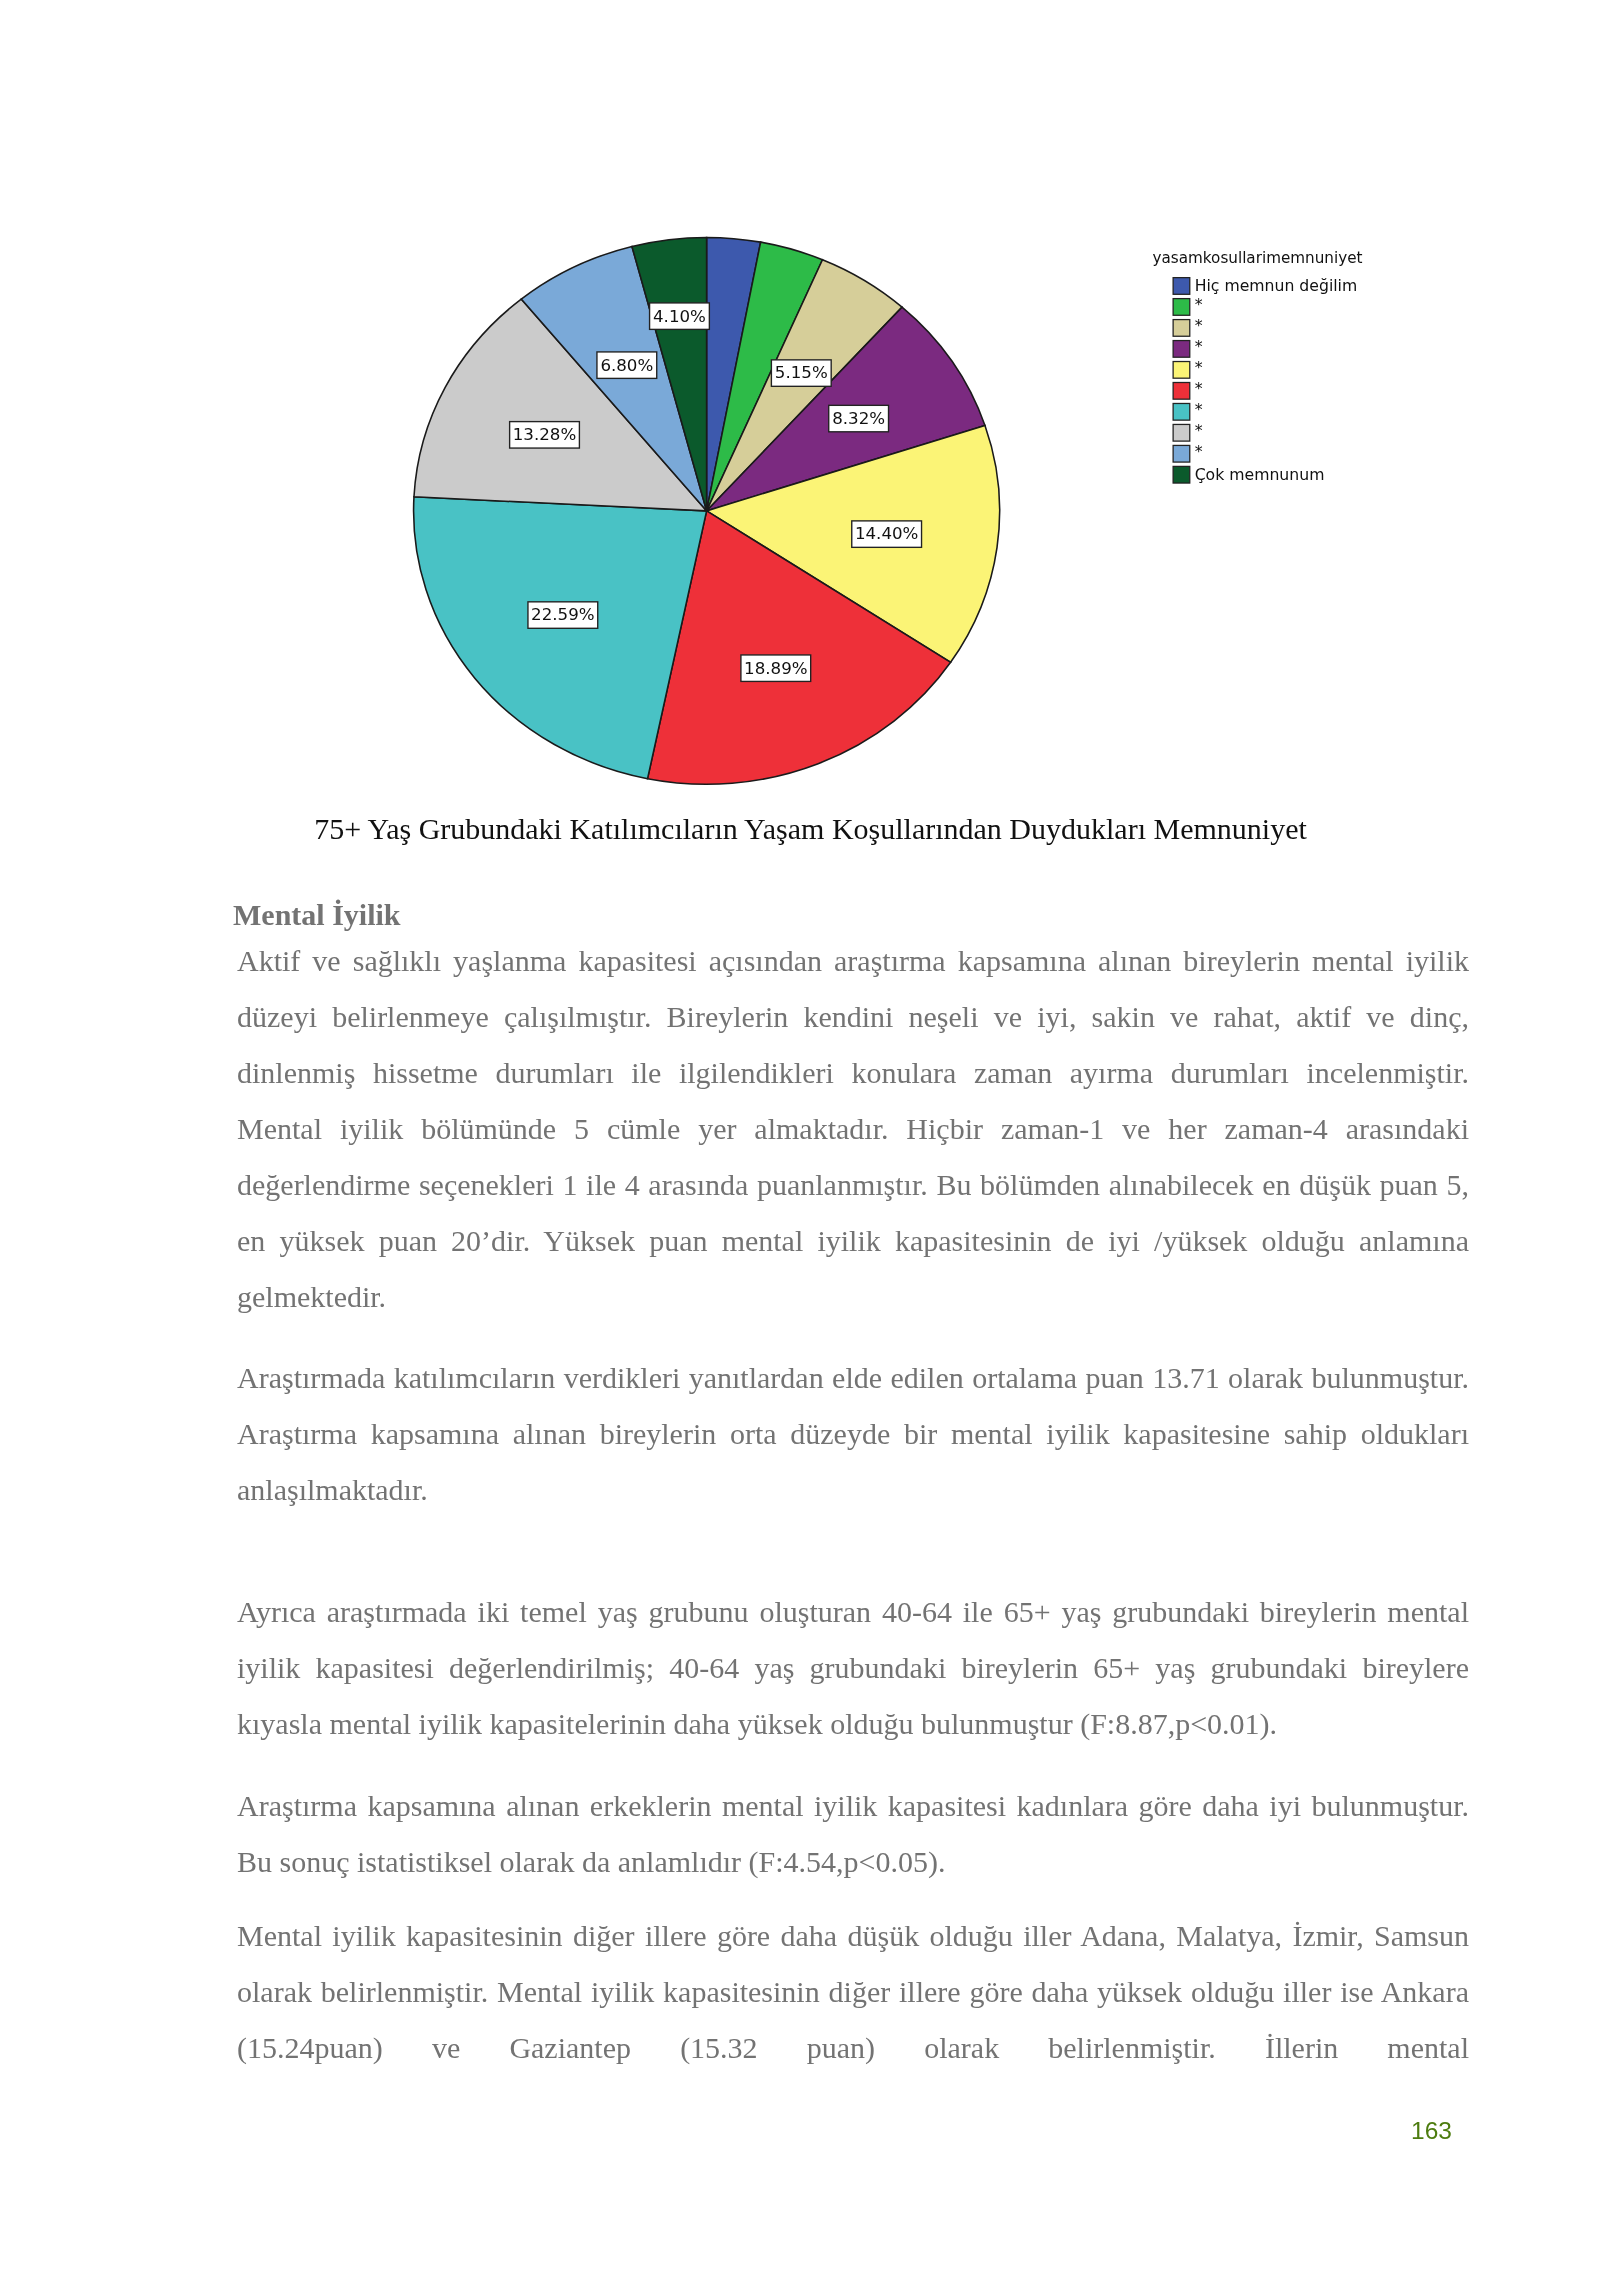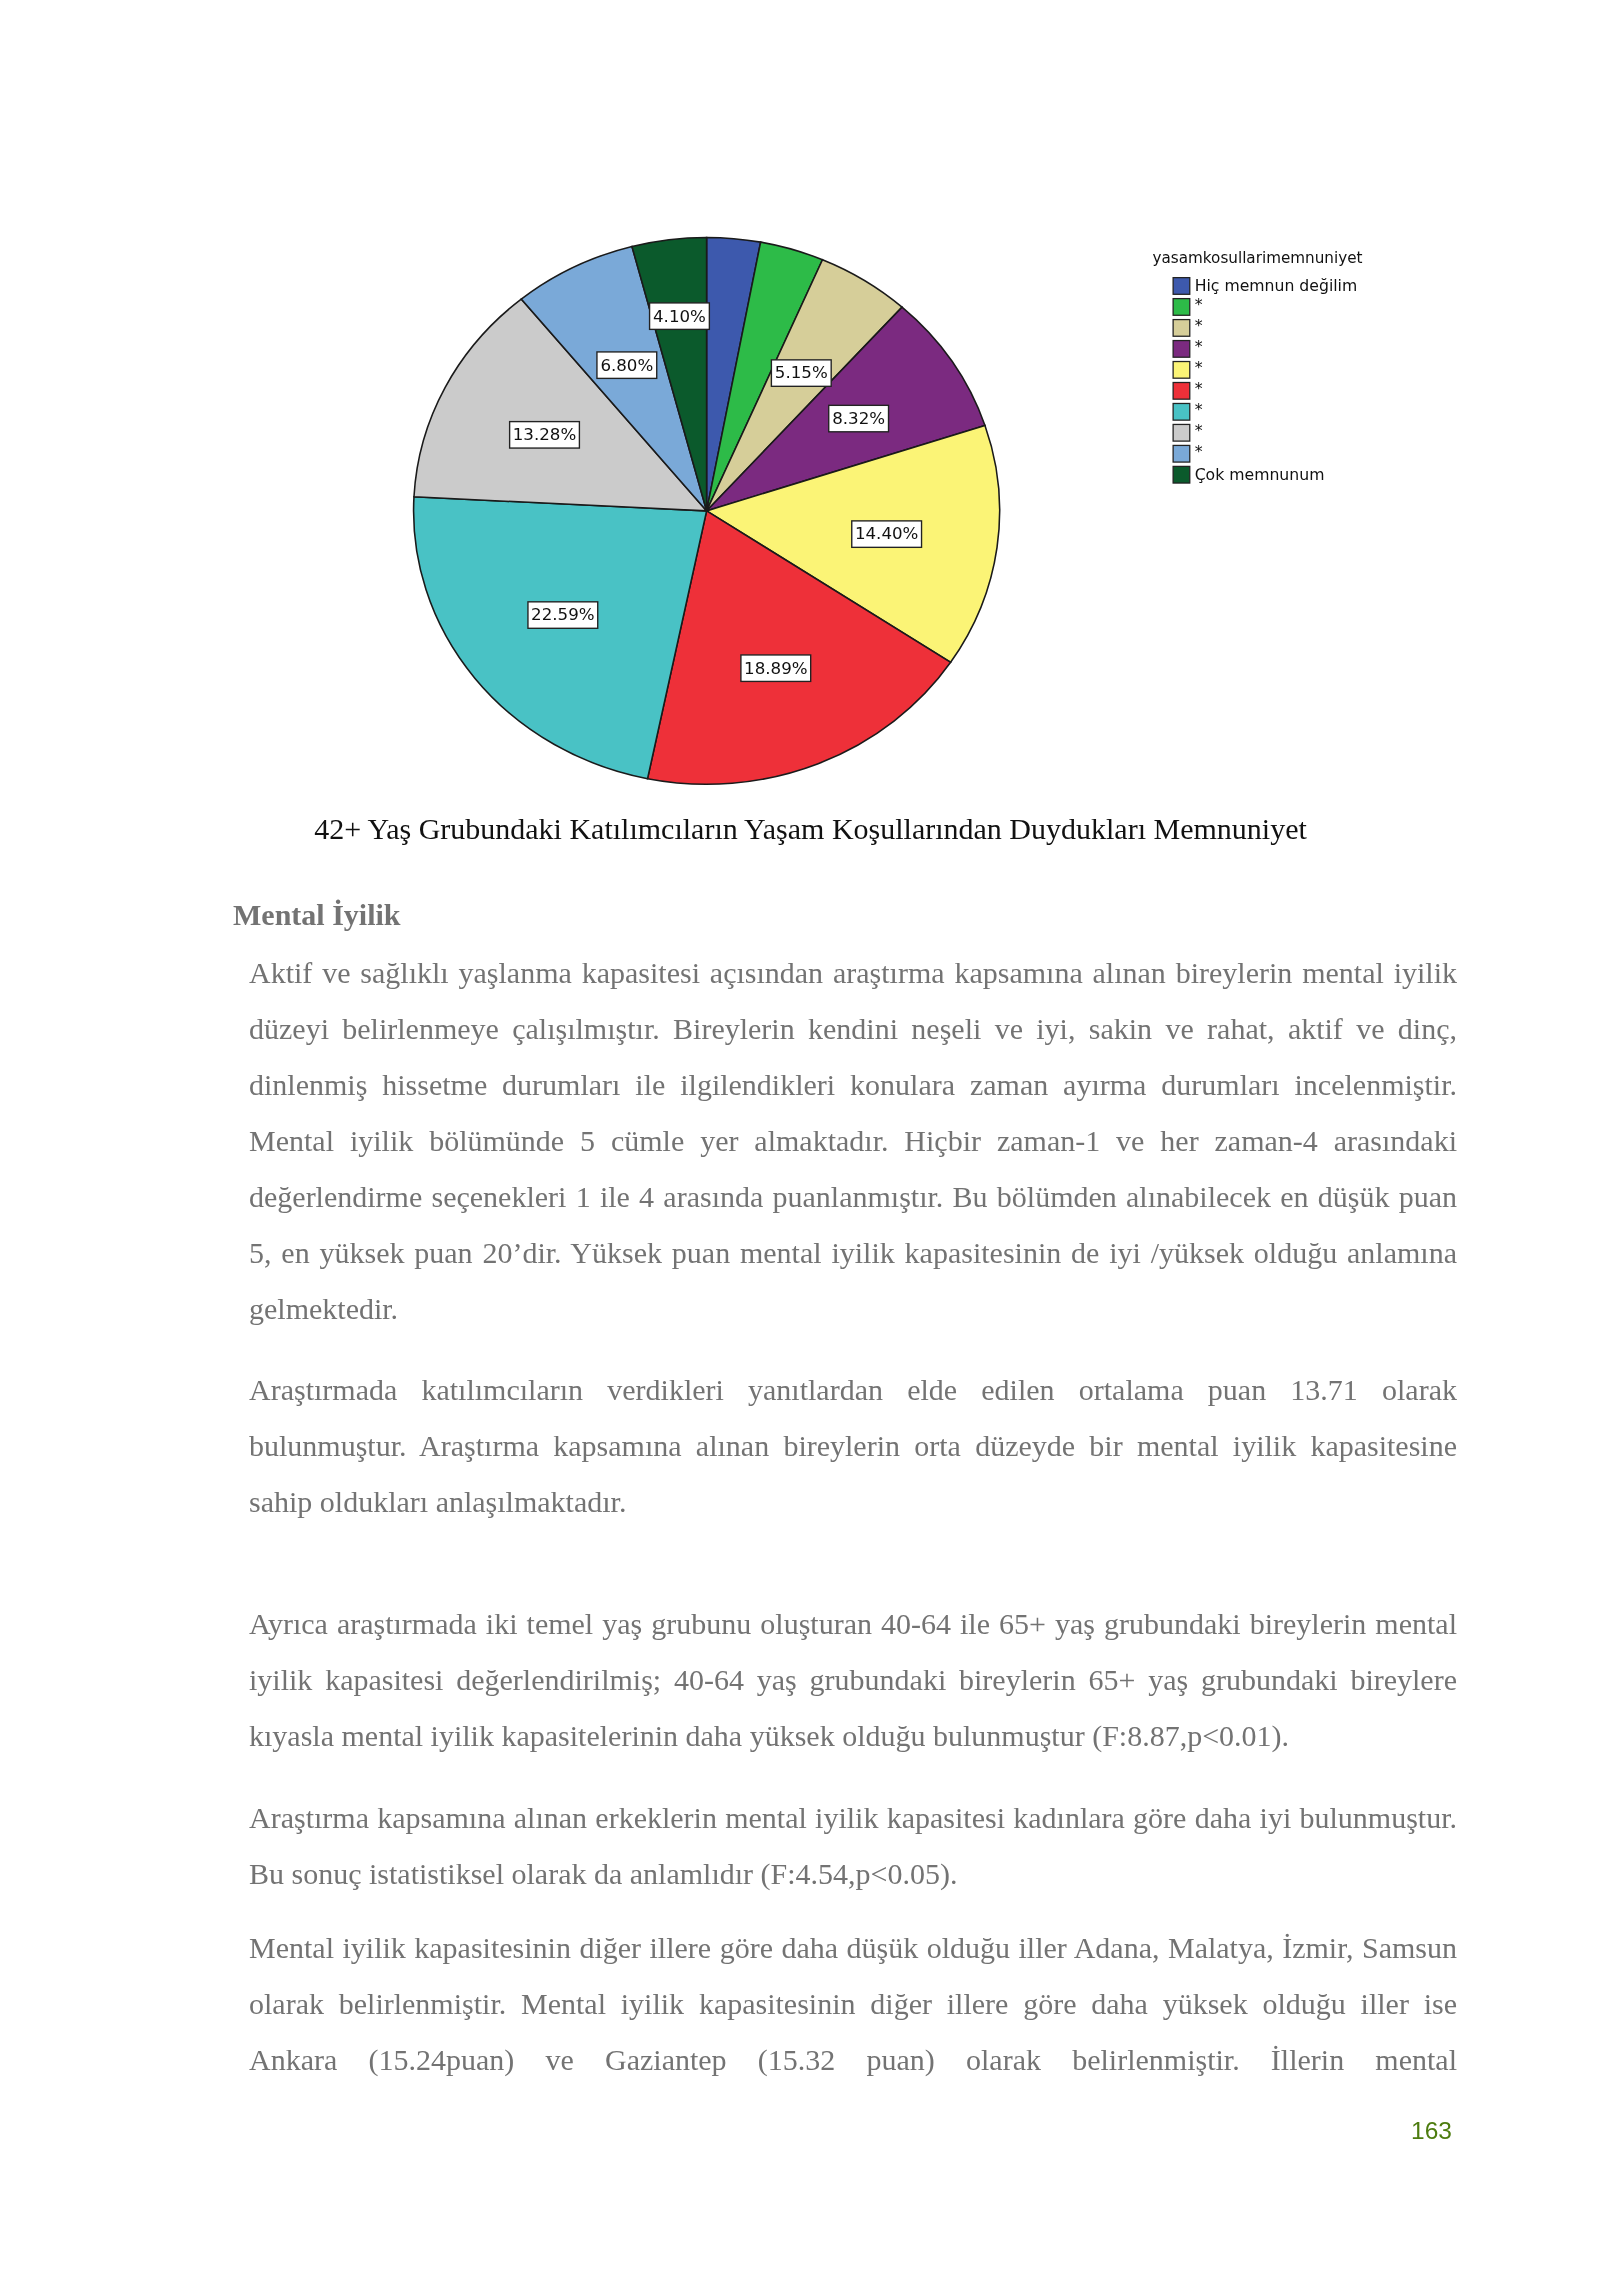--- a/index.html
+++ b/index.html
@@ -19,21 +19,21 @@
     position: absolute; left: 0; width: 1621px; top: 812px;
     text-align: center;
     font-family: "Liberation Serif", serif; font-size: 30px; color: #111;
   }
   .text-block {
     position: absolute; left: 233px; width: 1240px;
     font-family: "Liberation Serif", serif; font-size: 30px; color: #737373;
   }
   .heading { font-weight: bold; top: 894px; line-height: 41px; }
   .para {
-    text-align: justify; line-height: 56px; margin: 16px;
+    text-align: justify; line-height: 56px; margin: 4px;
   }
   .p1 { top: 929px; }
   .p2 { top: 1346px; }
   .p3 { top: 1580px; }
   .p4 { top: 1774px; }
   .p5 { top: 1904px; }
   .p5 .para { text-align-last: justify; }
   .page-number {
     position: absolute; left: 1411px; top: 2117px;
     font-family: "Liberation Sans", sans-serif; font-size: 24.5px; color: #4d7c0f;
@@ -131,21 +131,21 @@
             <text x="1219" y="466.2" class="legend-text" font-size="12">*</text>
           </g>
           <g>
             <rect x="1197" y="475.6" width="17" height="17" fill="#0b5a2c" class="legend-swatch"></rect>
             <text x="1219" y="489.6" class="legend-text">Çok memnunum</text>
           </g>
         </g>
     </svg>
   </div>
 
-  <div class="caption">42+ Yaş Grubundaki Katılımcıların Yaşam Koşullarından Duydukları Memnuniyet</div>
+  <div class="caption">75+ Yaş Grubundaki Katılımcıların Yaşam Koşullarından Duydukları Memnuniyet</div>
 
   <div class="text-block heading">Mental İyilik</div>
 
   <div class="text-block p1">
     <p class="para">Aktif ve sağlıklı yaşlanma kapasitesi açısından araştırma kapsamına alınan bireylerin mental iyilik düzeyi belirlenmeye çalışılmıştır. Bireylerin kendini neşeli ve iyi, sakin ve rahat, aktif ve dinç, dinlenmiş hissetme durumları ile ilgilendikleri konulara zaman ayırma durumları incelenmiştir. Mental iyilik bölümünde 5 cümle yer almaktadır. Hiçbir zaman-1 ve her zaman-4 arasındaki değerlendirme seçenekleri 1 ile 4 arasında puanlanmıştır. Bu bölümden alınabilecek en düşük puan 5, en yüksek puan 20’dir. Yüksek puan mental iyilik kapasitesinin de iyi /yüksek olduğu anlamına gelmektedir.</p>
   </div>
   <div class="text-block p2">
     <p class="para">Araştırmada katılımcıların verdikleri yanıtlardan elde edilen ortalama puan 13.71 olarak bulunmuştur. Araştırma kapsamına alınan bireylerin orta düzeyde bir mental iyilik kapasitesine sahip oldukları anlaşılmaktadır.</p>
   </div>
   <div class="text-block p3">

